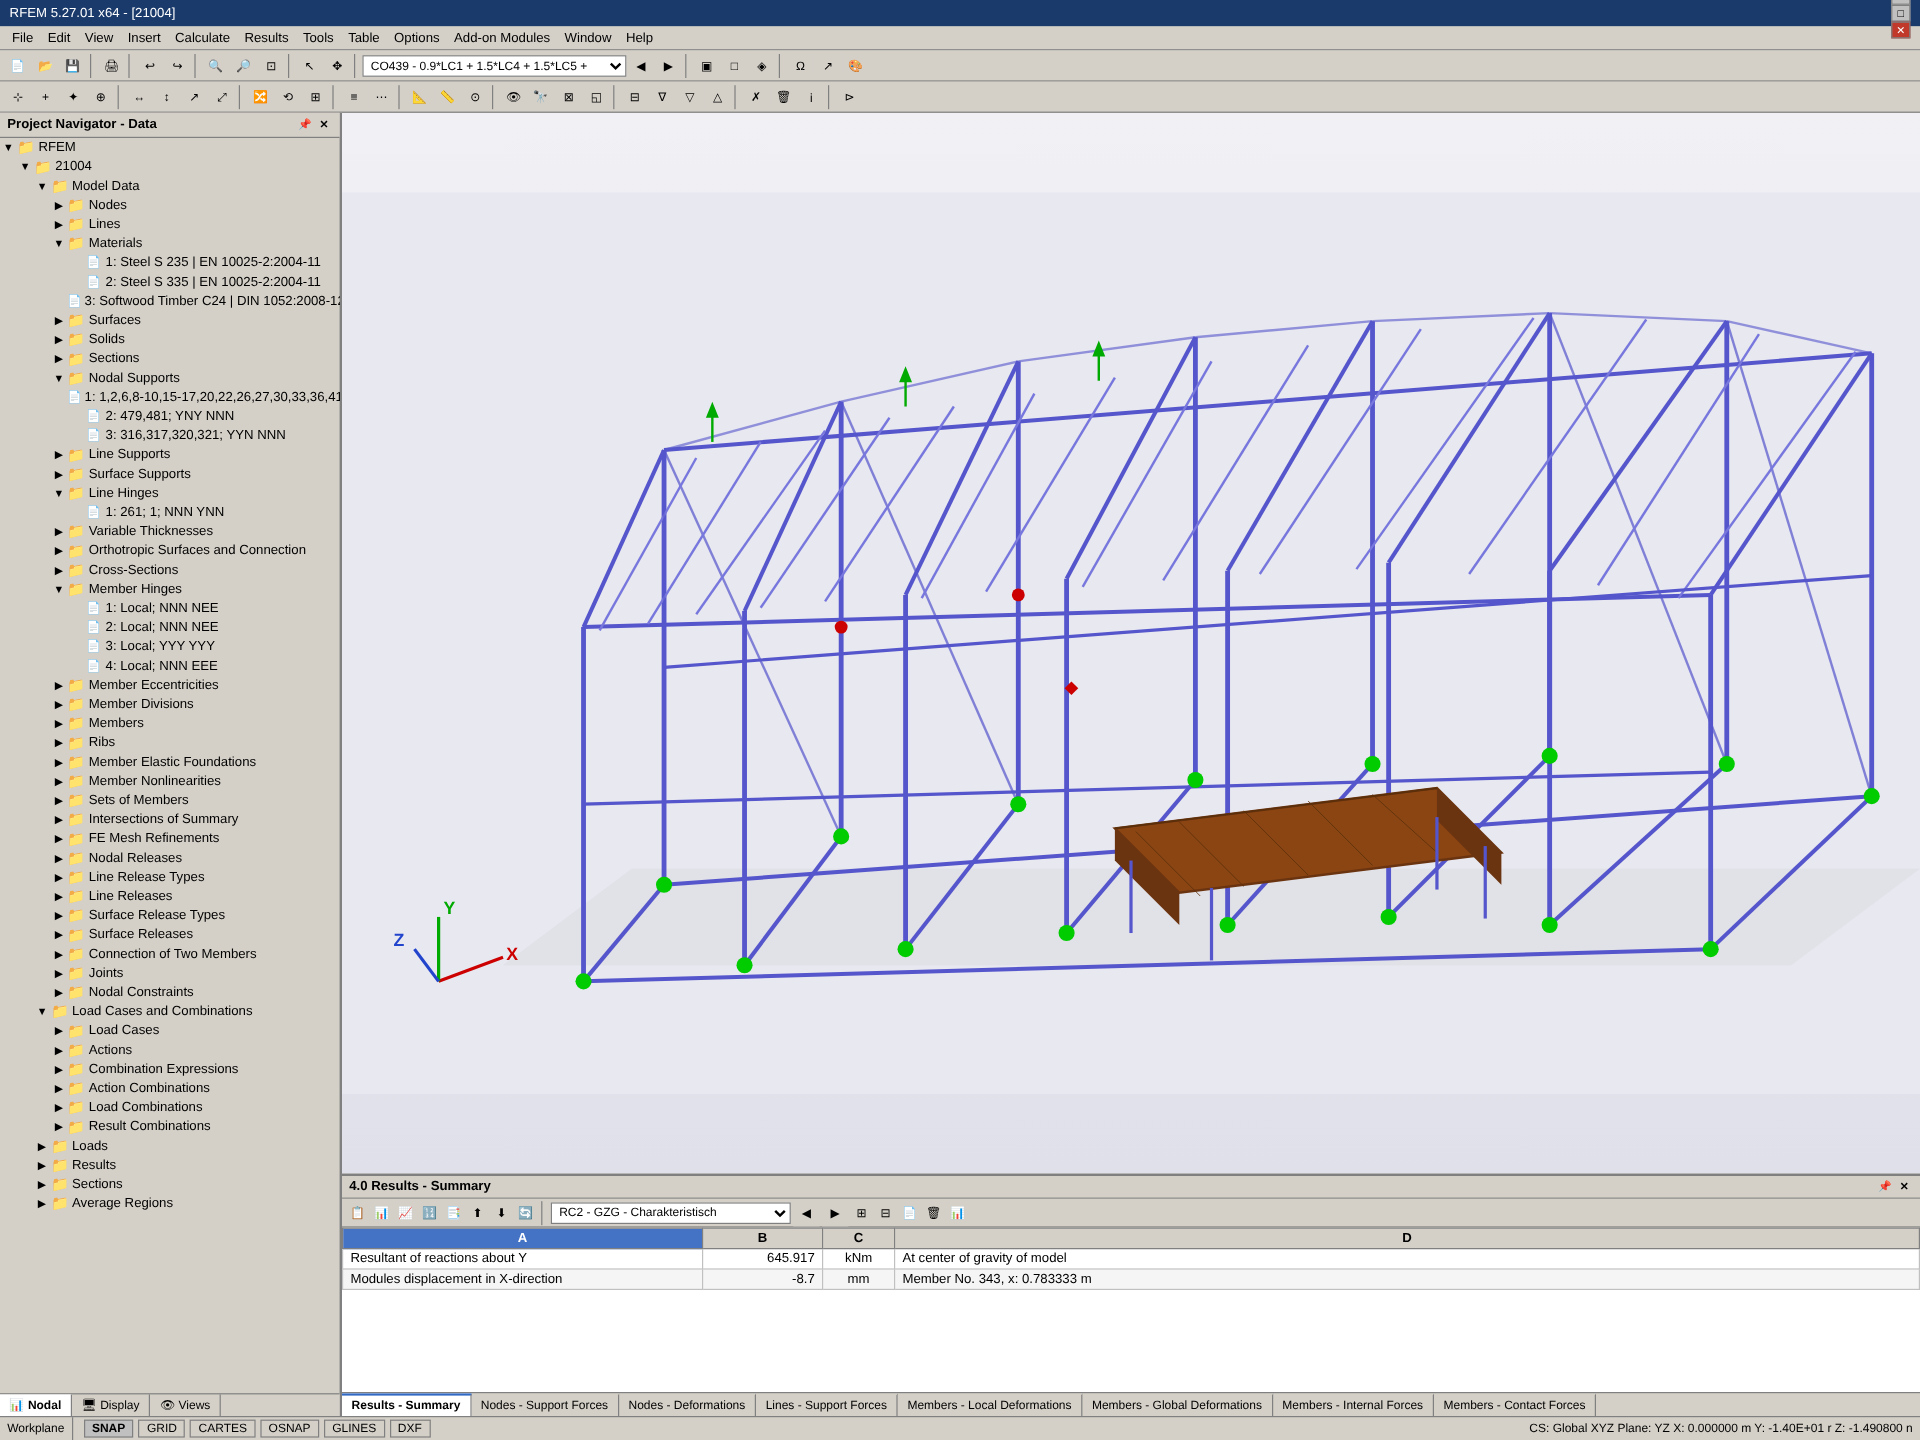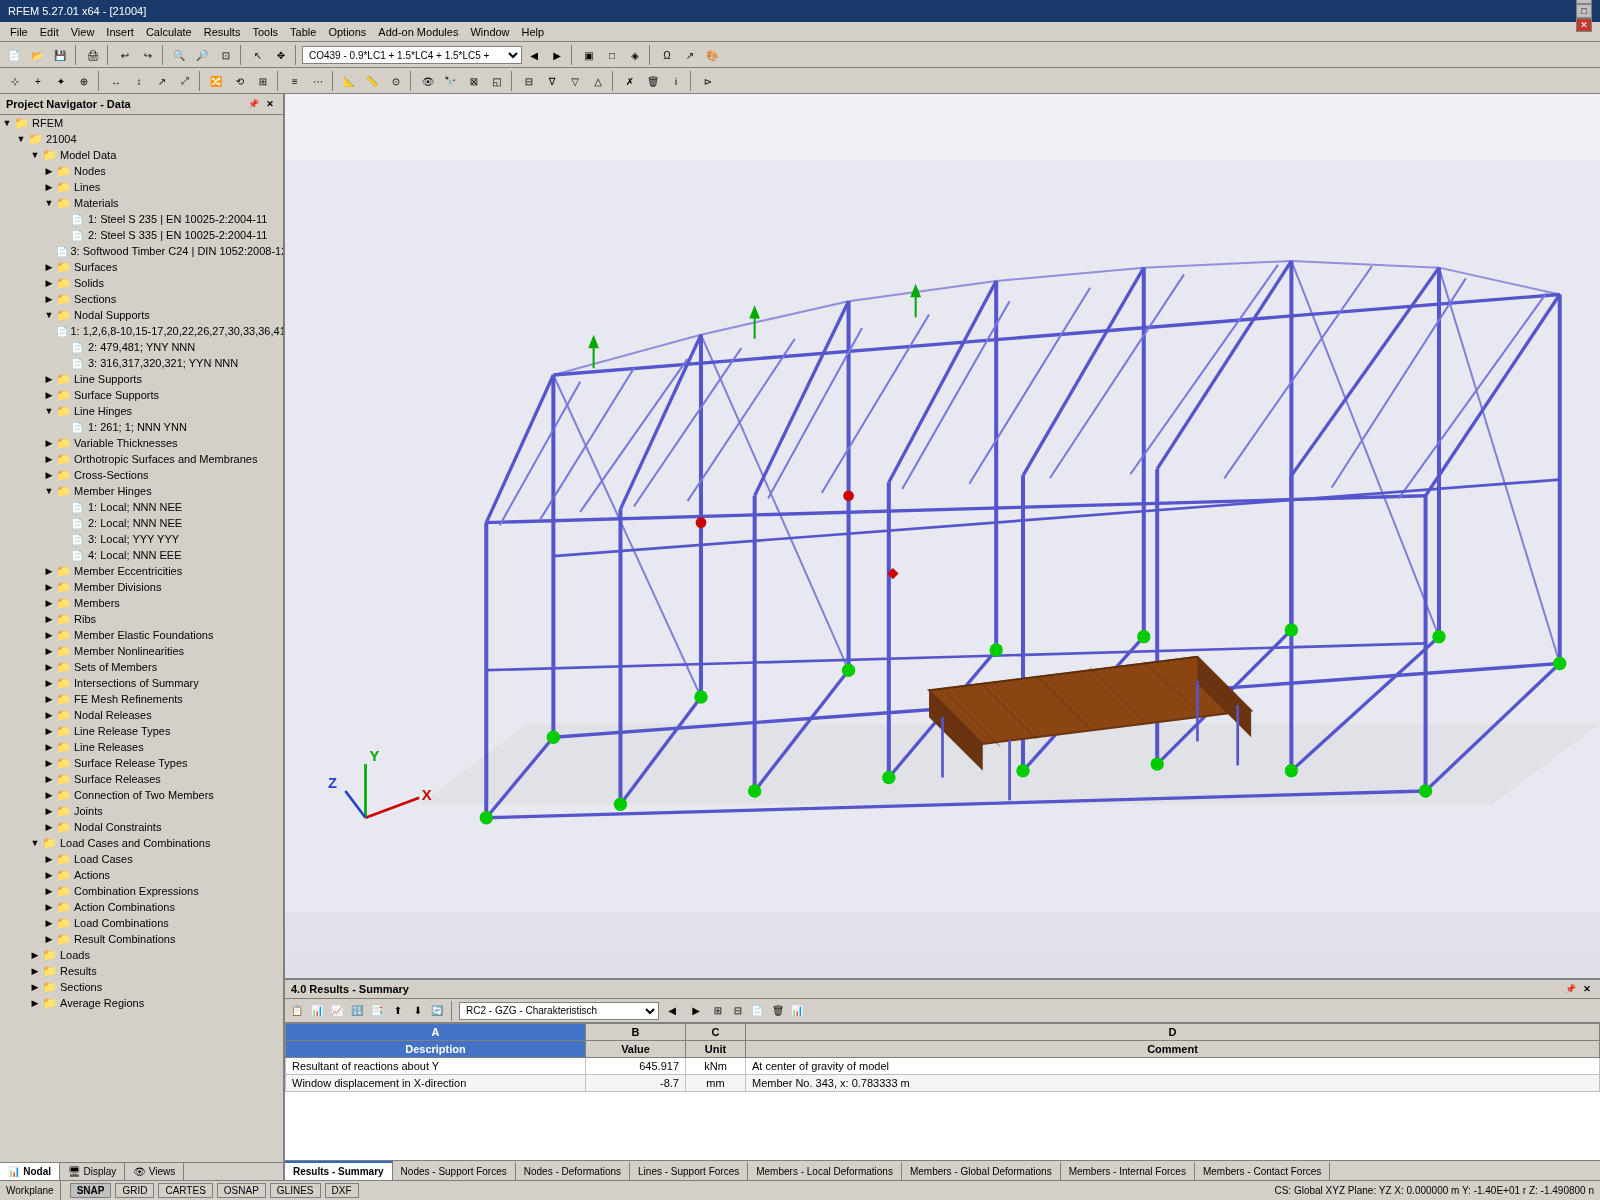--- a/index.html
+++ b/index.html
@@ -336,21 +336,21 @@
             <span class="tree-icon">
               <span style="color:#dcb84c;font-size:12px;">📁</span>
             </span>
             <span class="tree-label">Variable Thicknesses</span>
           </div>
           <div class="tree-item" style="padding-left: 42px;">
             <span class="tree-expand">▶</span>
             <span class="tree-icon">
               <span style="color:#dcb84c;font-size:12px;">📁</span>
             </span>
-            <span class="tree-label">Orthotropic Surfaces and Membranes</span>
+            <span class="tree-label">Orthotropic Surfaces and Connection</span>
           </div>
           <div class="tree-item" style="padding-left: 42px;">
             <span class="tree-expand">▶</span>
             <span class="tree-icon">
               <span style="color:#dcb84c;font-size:12px;">📁</span>
             </span>
             <span class="tree-label">Cross-Sections</span>
           </div>
           <div class="tree-item" style="padding-left: 42px;">
             <span class="tree-expand">▼</span>
@@ -761,36 +761,30 @@
       </div>
       <div id="results-table-container">
         <table class="results-table">
           <thead>
             <tr>
               <th class="col-a" style="background:#4472c4;color:white;">A</th>
               <th class="col-b">B</th>
               <th class="col-c">C</th>
               <th>D</th>
             </tr>
-            <tr>
-              <th class="col-a" style="background:#4472c4;color:white;">Description</th>
-              <th class="col-b">Value</th>
-              <th class="col-c">Unit</th>
-              <th>Comment</th>
-            </tr>
           </thead>
           <tbody id="results-tbody">
               <tr>
                 <td class="col-a">Resultant of reactions about Y</td>
                 <td class="col-b" style="text-align: right;">645.917</td>
                 <td class="col-c">kNm</td>
                 <td>At center of gravity of model</td>
               </tr>
               <tr>
-                <td class="col-a">Window displacement in X-direction</td>
+                <td class="col-a">Modules displacement in X-direction</td>
                 <td class="col-b" style="text-align: right;">-8.7</td>
                 <td class="col-c">mm</td>
                 <td>Member No. 343, x: 0.783333 m</td>
               </tr>
             </tbody>
         </table>
       </div>
       <div id="results-tabs">
       <div class="result-tab active">Results - Summary</div>
           <div class="result-tab">Nodes - Support Forces</div>

